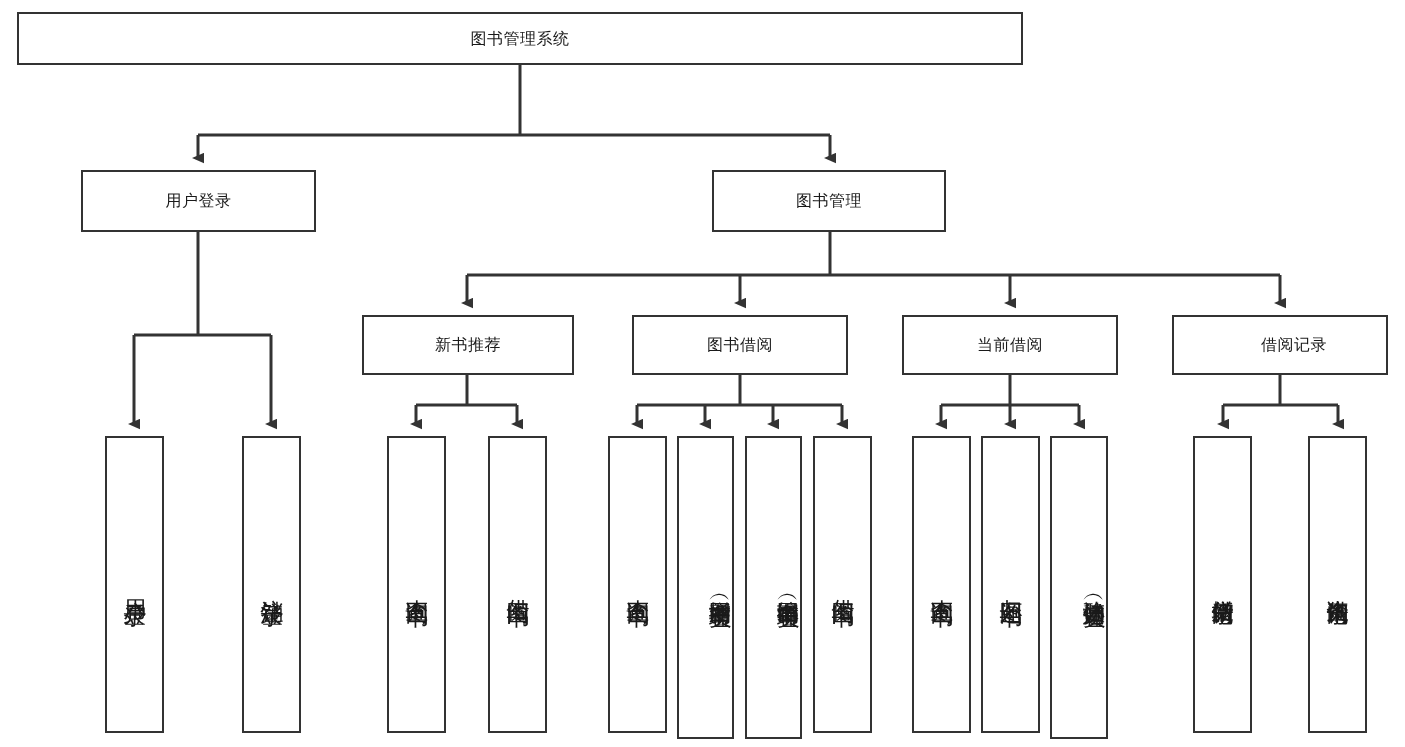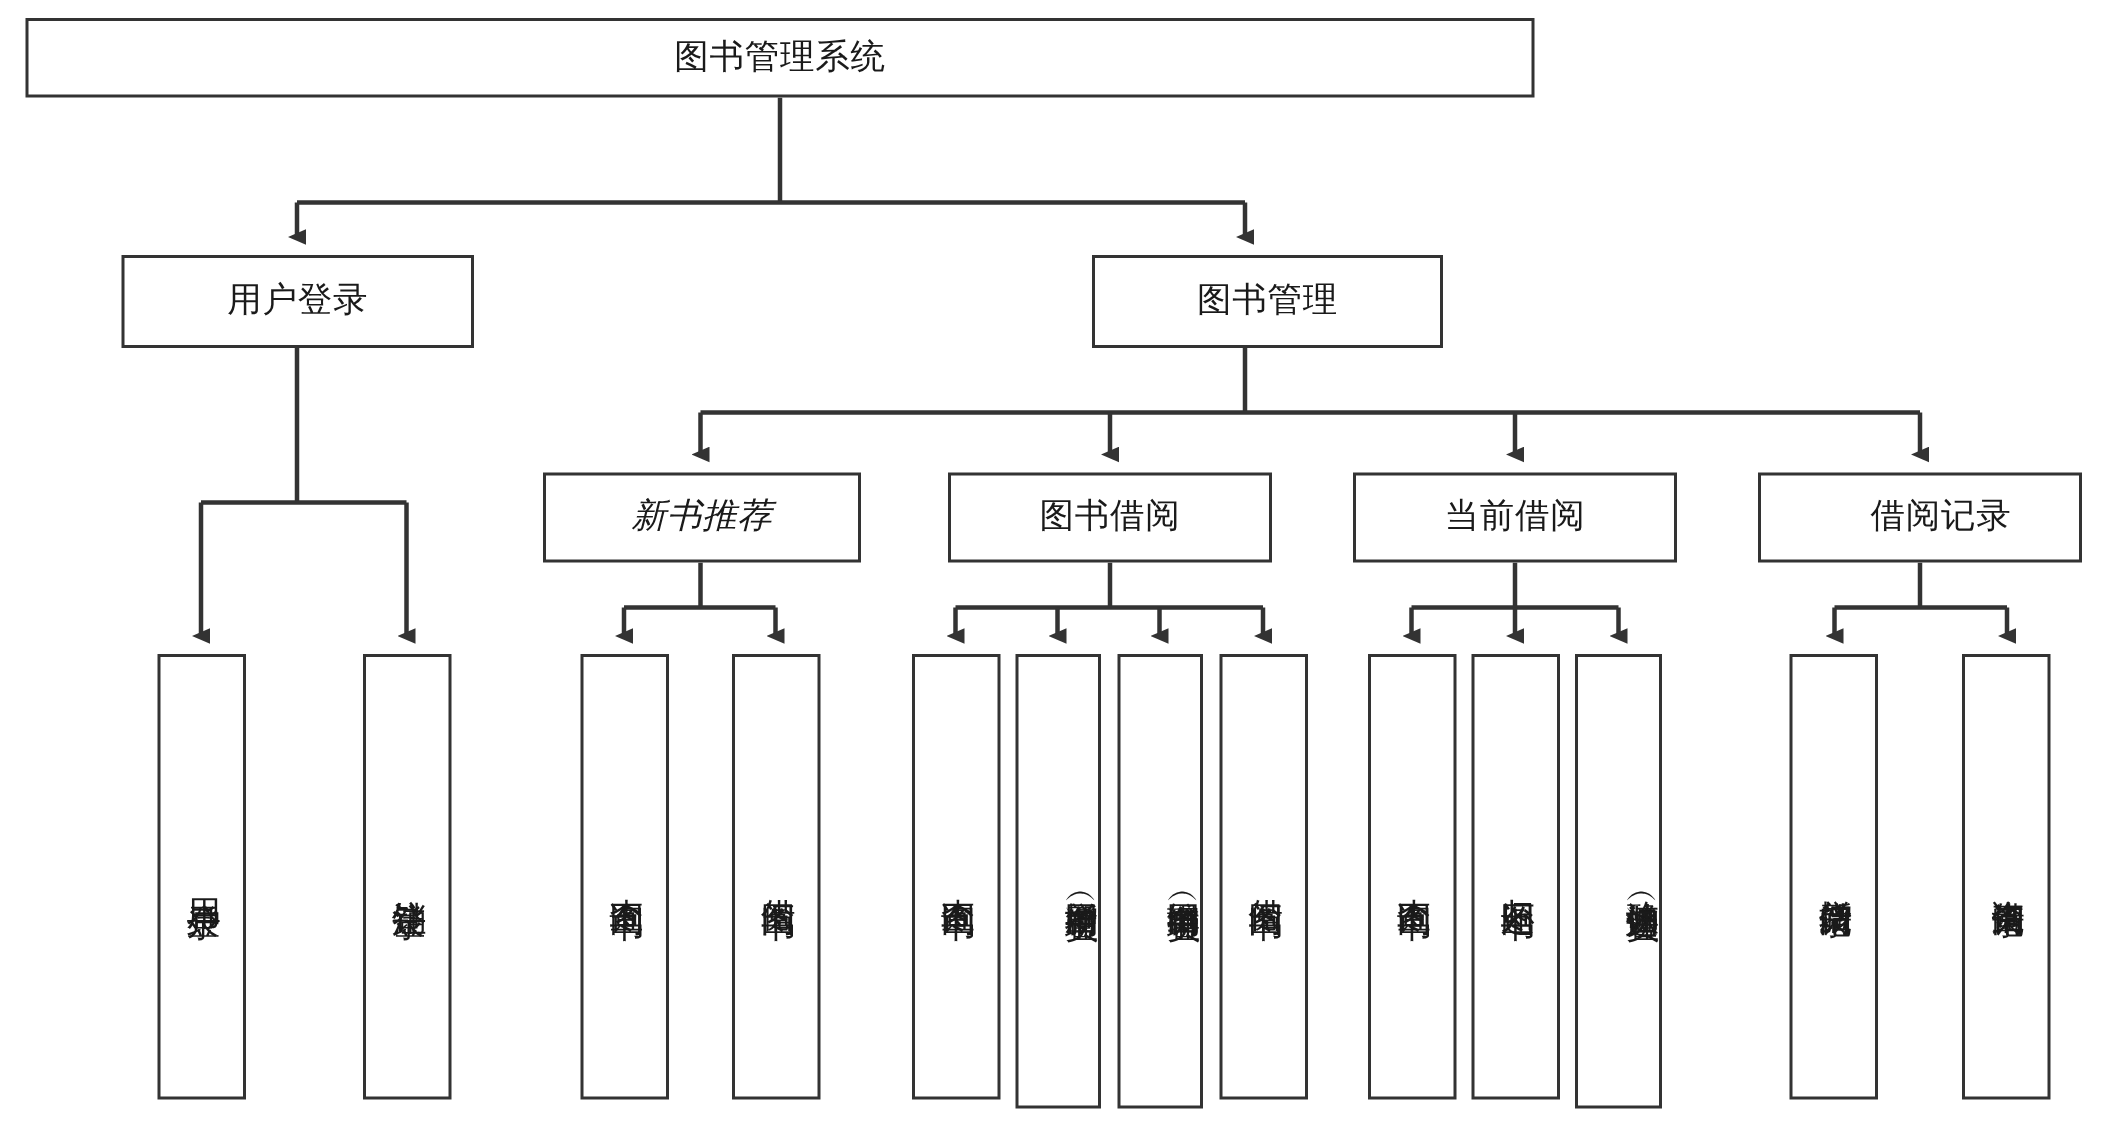--- a/index.html
+++ b/index.html
@@ -32,21 +32,21 @@
     border: 2px solid #333333;
     background: #ffffff;
     display: flex;
     align-items: center;
     justify-content: center;
     color: #1a1a1a;
     line-height: 1.12;
     text-align: center;
   }
   .node.horiz {
-    font-size: 23px;
+    font-size: 16px;
     letter-spacing: 0.5px;
   }
   .node.vert {
     writing-mode: vertical-rl;
     text-orientation: upright;
     font-size: 23px;
     letter-spacing: 2px;
     padding: 4px 0;
   }
   .node.vert.tight {
@@ -120,23 +120,23 @@
       <path d="M1280,375 L1280,405"></path>
       <path d="M1223,405 L1338,405"></path>
       <path d="M1223,405 L1223,424" marker-end="url(#arrow)"></path>
       <path d="M1338,405 L1338,424" marker-end="url(#arrow)"></path>
     </g>
   </svg>
 
   <div class="node horiz" style="left:17px; top:12px; width:1006px; height:53px;">图书管理系统</div>
 
   <div class="node horiz" style="left:81px; top:170px; width:235px; height:62px;">用户登录</div>
-  <div class="node horiz" style="left:712px; top:170px; width:234px; height:62px;margin-left:16px;">图书管理</div>
+  <div class="node horiz" style="left:712px; top:170px; width:234px; height:62px;">图书管理</div>
 
-  <div class="node horiz" style="left:362px; top:315px; width:212px; height:60px;font-style:italic;">新书推荐</div>
+  <div class="node horiz" style="left:362px; top:315px; width:212px; height:60px;">新书推荐</div>
   <div class="node horiz" style="left:902px; top:315px; width:216px; height:60px;">当前借阅</div>
   <div class="node horiz" style="left:632px; top:315px; width:216px; height:60px;">图书借阅</div>
   <div class="node horiz" style="left:1172px; top:315px; width:216px; height:60px;padding-left:28px;">借阅记录</div>
 
   <div class="node vert" style="left:105px; top:436px; width:59px; height:297px;">用户登录</div>
   <div class="node vert" style="left:242px; top:436px; width:59px; height:297px;">注销登录</div>
 
   <div class="node vert" style="left:387px; top:436px; width:59px; height:297px;">查询图书</div>
   <div class="node vert" style="left:488px; top:436px; width:59px; height:297px;">借阅图书</div>
 

